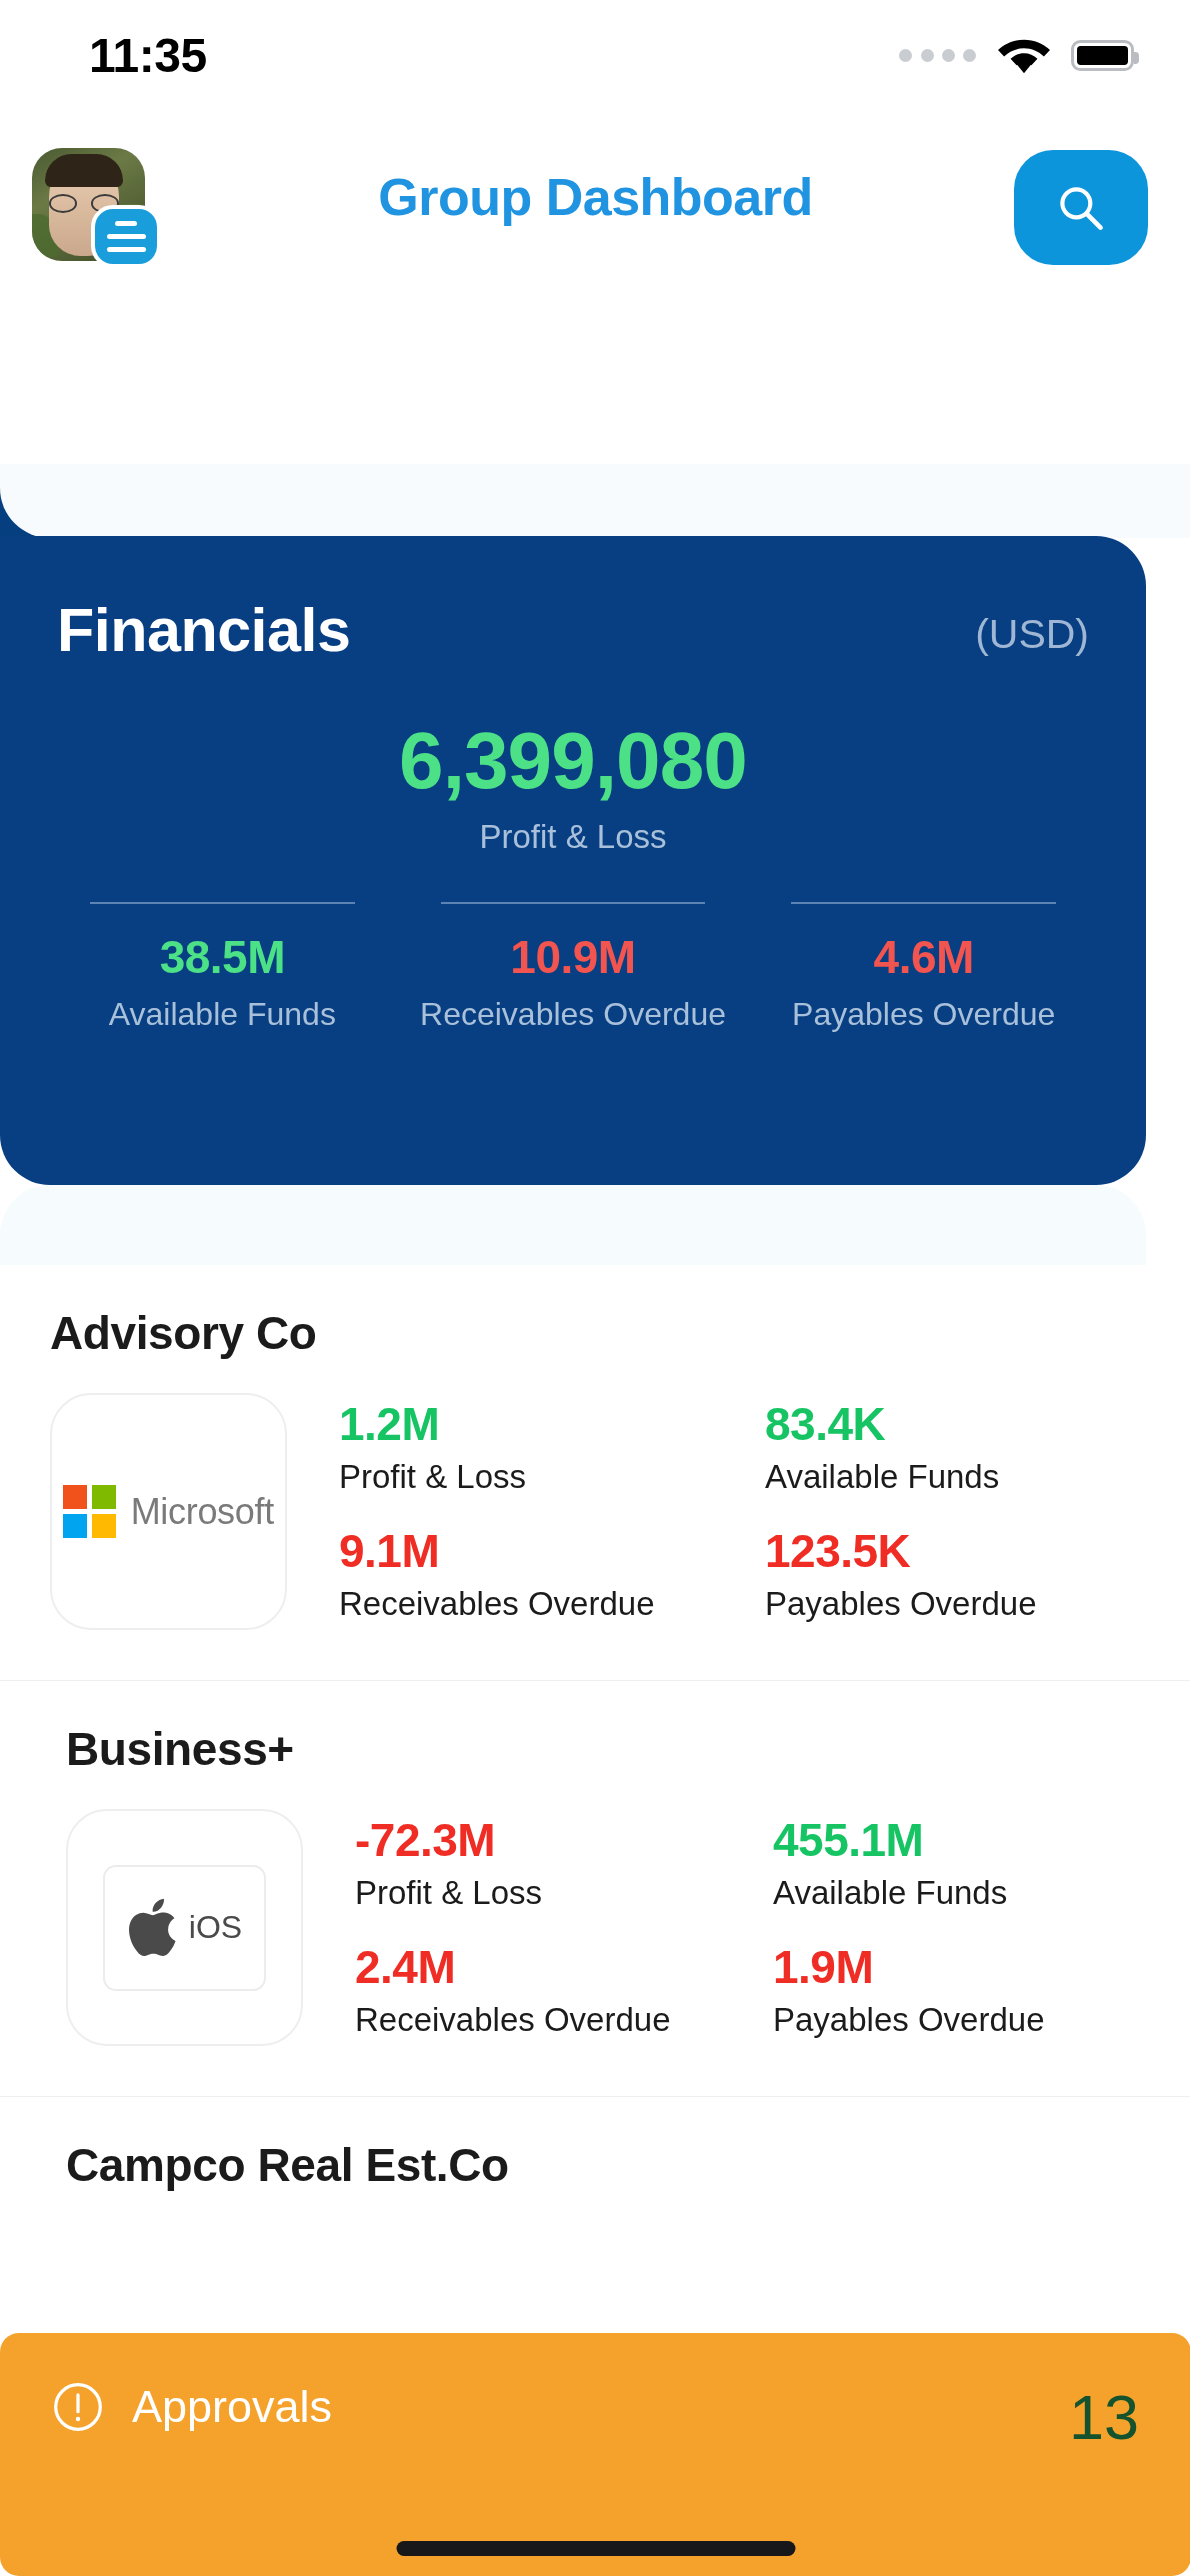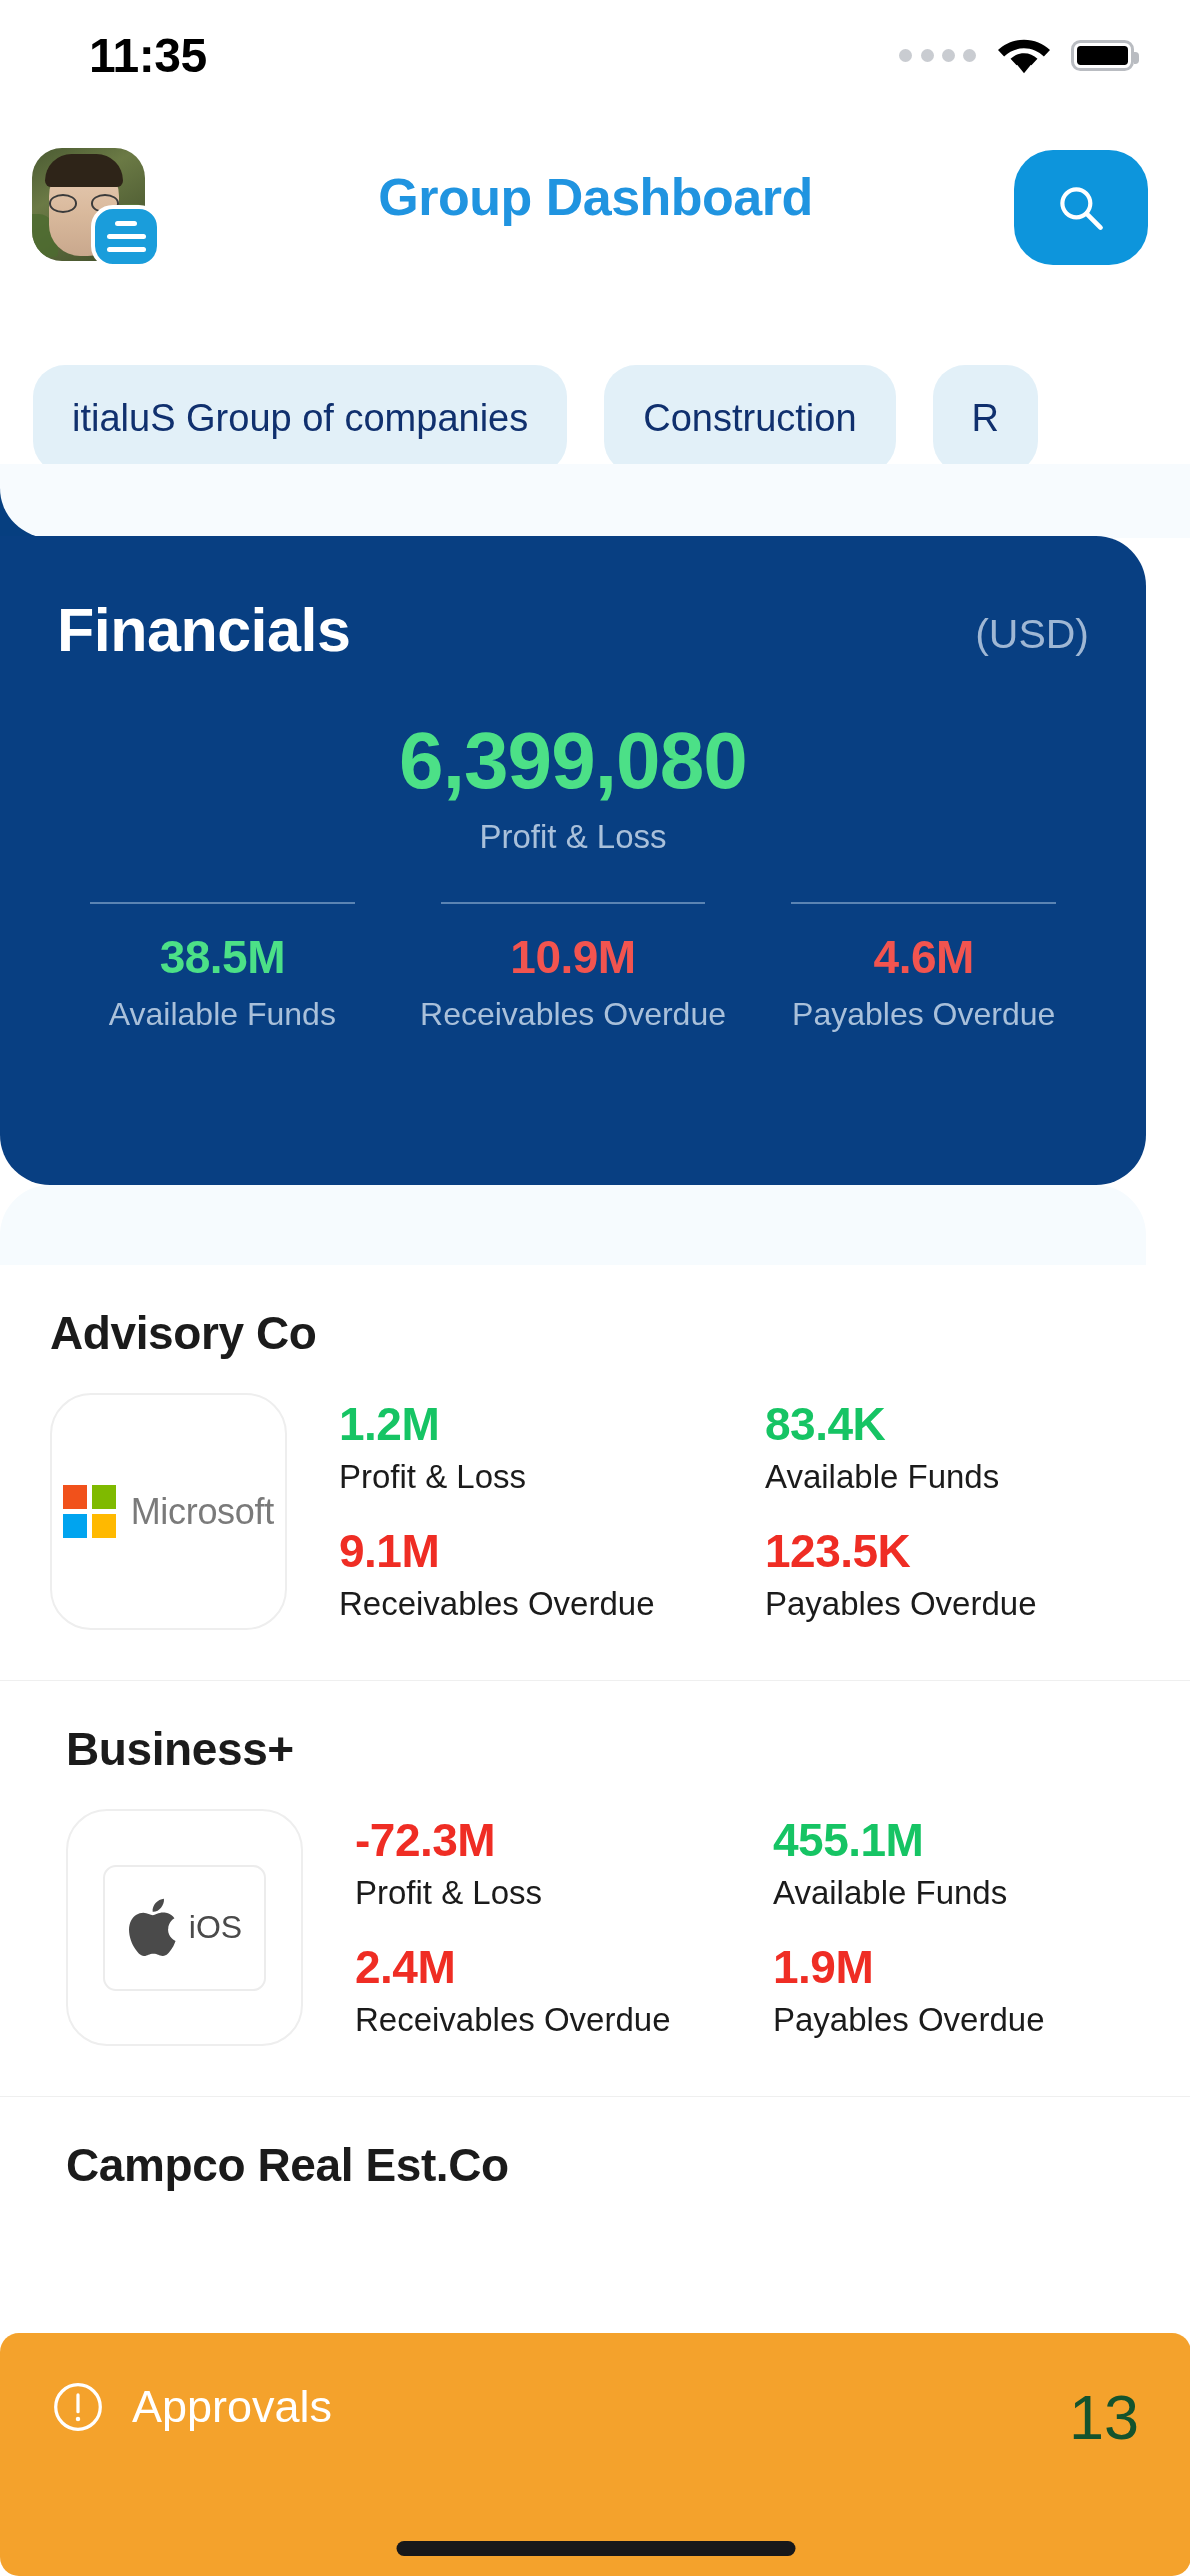--- a/index.html
+++ b/index.html
@@ -226,25 +226,20 @@
     <div class="page-title">Group Dashboard</div>
 
     <div class="search-btn">
       <svg width="54" height="54" viewBox="0 0 58 58">
         <circle cx="24" cy="24" r="15" fill="none" stroke="#fff" stroke-width="4.5"></circle>
         <line x1="35" y1="35" x2="50" y2="50" stroke="#fff" stroke-width="5" stroke-linecap="round"></line>
       </svg>
     </div>
   </div>
 
-  <div class="chips">
-    <div class="chip">itialuS Group of companies</div>
-    <div class="chip">Construction</div>
-    <div class="chip">R</div>
-  </div>
 
   <div class="fin-tuck">
       <span class="inner"></span>
     </div>
 
   <div class="fin-card">
     <div class="fin-top">
       <div class="fin-title">Financials</div>
       <div class="fin-cur">(USD)</div>
     </div>

